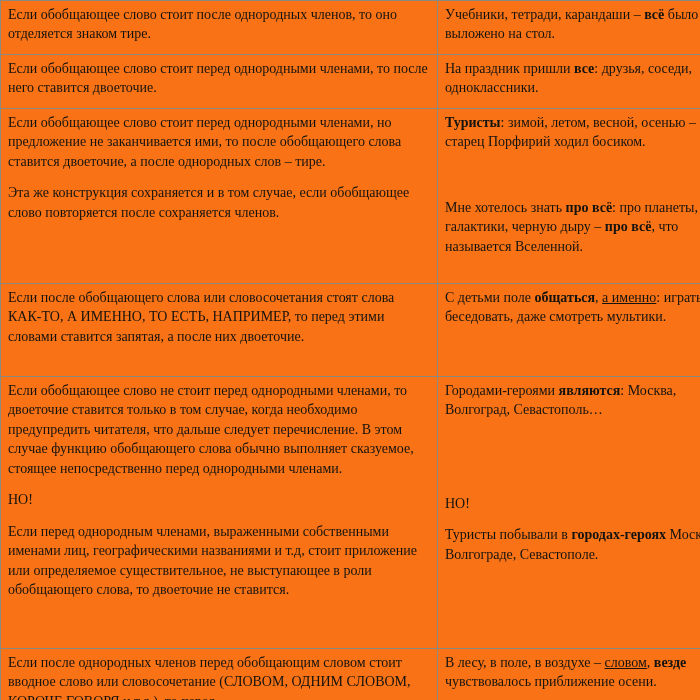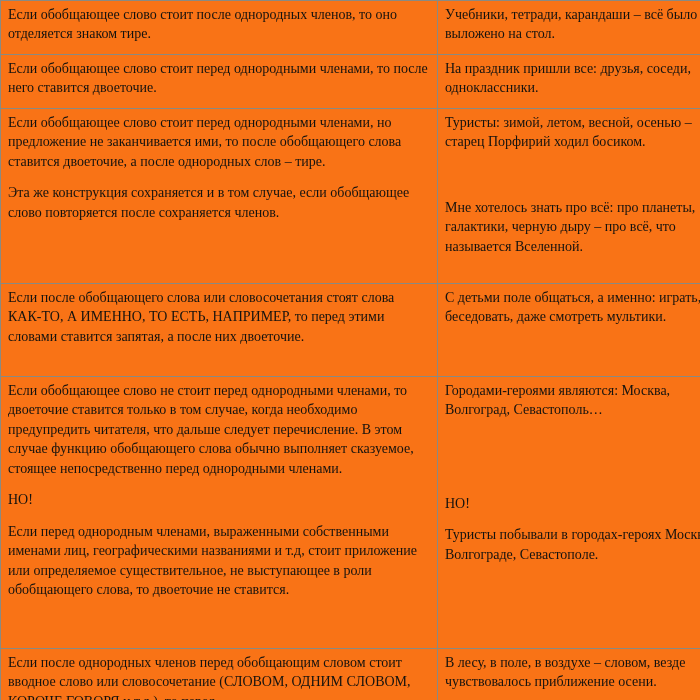--- a/index.html
+++ b/index.html
@@ -30,22 +30,22 @@
     text-align: left;
     word-wrap: break-word;
   }
   #rules-table td.col-rule { width: 423px; }
   #rules-table td.col-example { width: 277px; }
 
   .para { margin: 0; }
   .para + .para { margin-top: 12px; }
   .spacer-xl { height: 74px; }
   .spacer-lg { height: 46px; }
-  .b { font-weight: normal; }
-  .u { }
+  .b { font-weight: bold; }
+  .u { text-decoration: underline; }
 
   
   .row-h1 td { height: 45px; }
   .row-h2 td { height: 45px; margin-left: 8px; }
   .row-h3 td { height: 166px; margin-top: 9px; }
   .row-h4 td { height: 84px; }
   .row-h5 td { height: 263px; }
   .row-h6 td { height: 50px; }
 </style>
 </head>

